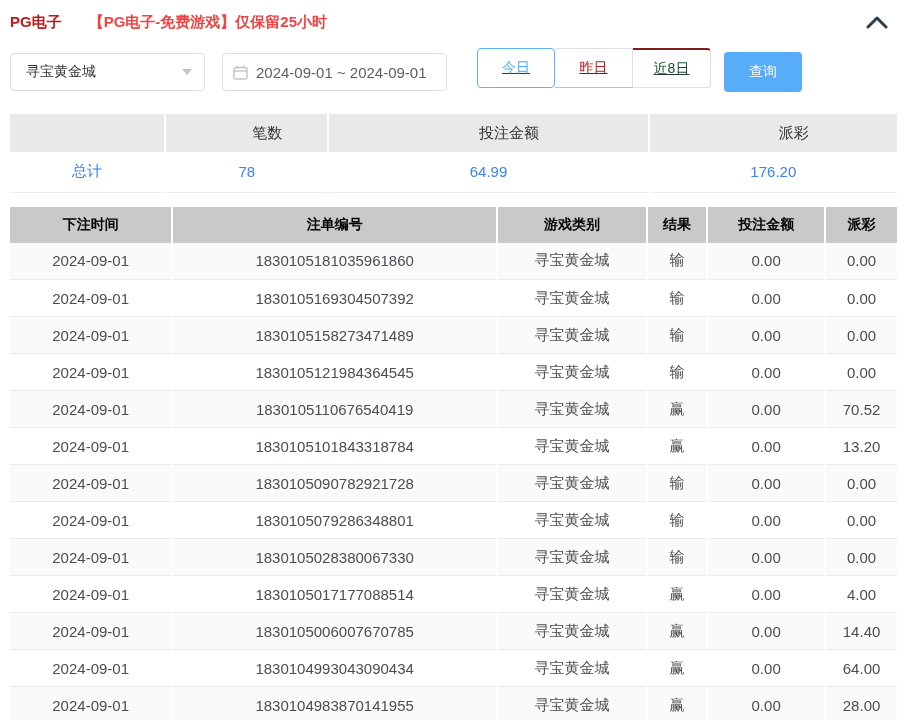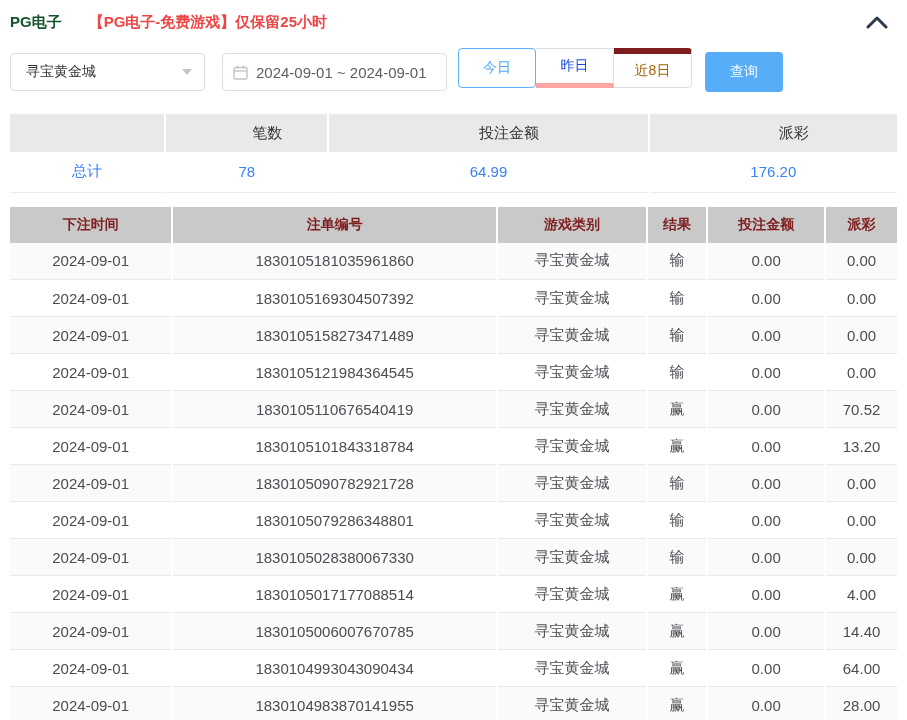--- a/index.html
+++ b/index.html
@@ -2,60 +2,60 @@
 <html><head>
 <meta charset="utf-8">
 <style>
   * { margin: 0; padding: 0; box-sizing: border-box; }
   html, body { width: 907px; height: 720px; overflow: hidden; background: #fff; }
   body { font-family: "Liberation Sans", "DejaVu Sans", sans-serif; color: #333; }
   .page { width: 907px; padding: 0 10px; }
 
   
   .top-header { display: flex; align-items: center; padding-top: 12px; height: 32px; }
-  .page-title { font-size: 15px; font-weight: bold; color: #14532d; }
+  .page-title { font-size: 15px; font-weight: bold; color: #b91c1c; }
   .notice { font-size: 15px; font-weight: bold; color: #ef4444; margin-left: 27px; }
   .collapse-btn { margin-left: auto; margin-right: 6px; width: 28px; height: 22px;
     display: flex; align-items: center; justify-content: center; cursor: pointer; background: none; border: none; }
 
   
   .filter-row { display: flex; align-items: center; margin-top: 21px; height: 38px; }
   .select-box { width: 195px; height: 38px; border: 1px solid #dcdfe6; border-radius: 4px;
     display: flex; align-items: center; padding: 0 12px 0 15px; font-size: 14px; color: #333; cursor: pointer; background: #fff; }
   .select-box .caret { margin-left: auto; width: 0; height: 0;
     border-left: 5px solid transparent; border-right: 5px solid transparent; border-top: 6px solid #c0c4cc; }
   .date-box { width: 225px; height: 38px; border: 1px solid #dcdfe6; border-radius: 4px;
     display: flex; align-items: center; padding: 0 10px 0 10px; margin-left: 17px;
     font-size: 15px; color: #5a5e66; cursor: pointer; background: #fff; text-align: center; }
   .date-box svg { margin-right: 8px; flex: 0 0 auto; }
-  .btn-group { display: flex; margin-left: 11px; height: 48px; }
+  .btn-group { display: flex; margin-left: 30px; height: 48px; text-decoration: underline; }
   .qbtn { width: 78px; height: 40px; background: #fff; font-size: 14px; cursor: pointer;
     font-family: inherit; }
   .qbtn.active { border: 1px solid #5fb2f9; border-radius: 4px; color: #4aa8f8; position: relative; z-index: 1; }
-  .qbtn.mid { border: none; border-top: 1px solid #dcdfe6; border-bottom: 5px solid #fca5a5;
-    border-right: 1px solid #dcdfe6; color: #1d4ed8; }
-  .qbtn.last { border: none; border-top: 6px solid #7f1d1d; border-bottom: 1px solid #dcdfe6;
-    border-right: 1px solid #dcdfe6; border-radius: 0 4px 4px 0; color: #a16207; }
+  .qbtn.mid { border: none; border-top: 1px solid #dcdfe6; border-bottom: 1px solid #fca5a5;
+    border-right: 1px solid #dcdfe6; color: #b91c1c; }
+  .qbtn.last { border: none; border-top: 2px solid #7f1d1d; border-bottom: 1px solid #dcdfe6;
+    border-right: 1px solid #dcdfe6; border-radius: 0 4px 4px 0; color: #14532d; }
   .search-btn { margin-left: 13px; width: 78px; height: 40px; background: #57adf7; color: #fff;
     border: none; border-radius: 4px; font-size: 14px; cursor: pointer; font-family: inherit; text-align: center; }
 
   
   table { border-collapse: collapse; table-layout: fixed; width: 887px; }
   th, td { text-align: center; vertical-align: middle; padding: 0; }
 
   .summary { margin-top: 23px; }
   .summary th { background: #e9e9e9; height: 38px; font-size: 15px; font-weight: normal; color: #333;
     border-right: 2px solid #fff; padding-left: 41px; }
   .summary th:last-child { border-right: none; }
   .summary td { height: 40px; font-size: 15px; color: #3b82f6; background: #fff;
     border-right: 2px solid #fff; border-bottom: 1px solid #ececec; }
   .summary td:last-child { border-right: none; }
 
   .records { margin-top: 14px; }
-  .records th { background: #c9c9c9; height: 36px; font-size: 14px; font-weight: bold; color: #7f1d1d;
+  .records th { background: #c9c9c9; height: 36px; font-size: 14px; font-weight: bold; color: #000000;
     border-right: 2px solid #fff; }
   .records th:last-child { border-right: none; }
   .records td { height: 37px; font-size: 15px; color: #4a4d52; background: #fff;
     border-right: 2px solid #fff; border-bottom: 1px solid #e9e9e9; }
   .records td:last-child { border-right: none; }
   .records tr:nth-child(odd) td { background: #fafafa; }
 </style>
 </head>
 <body>
 

